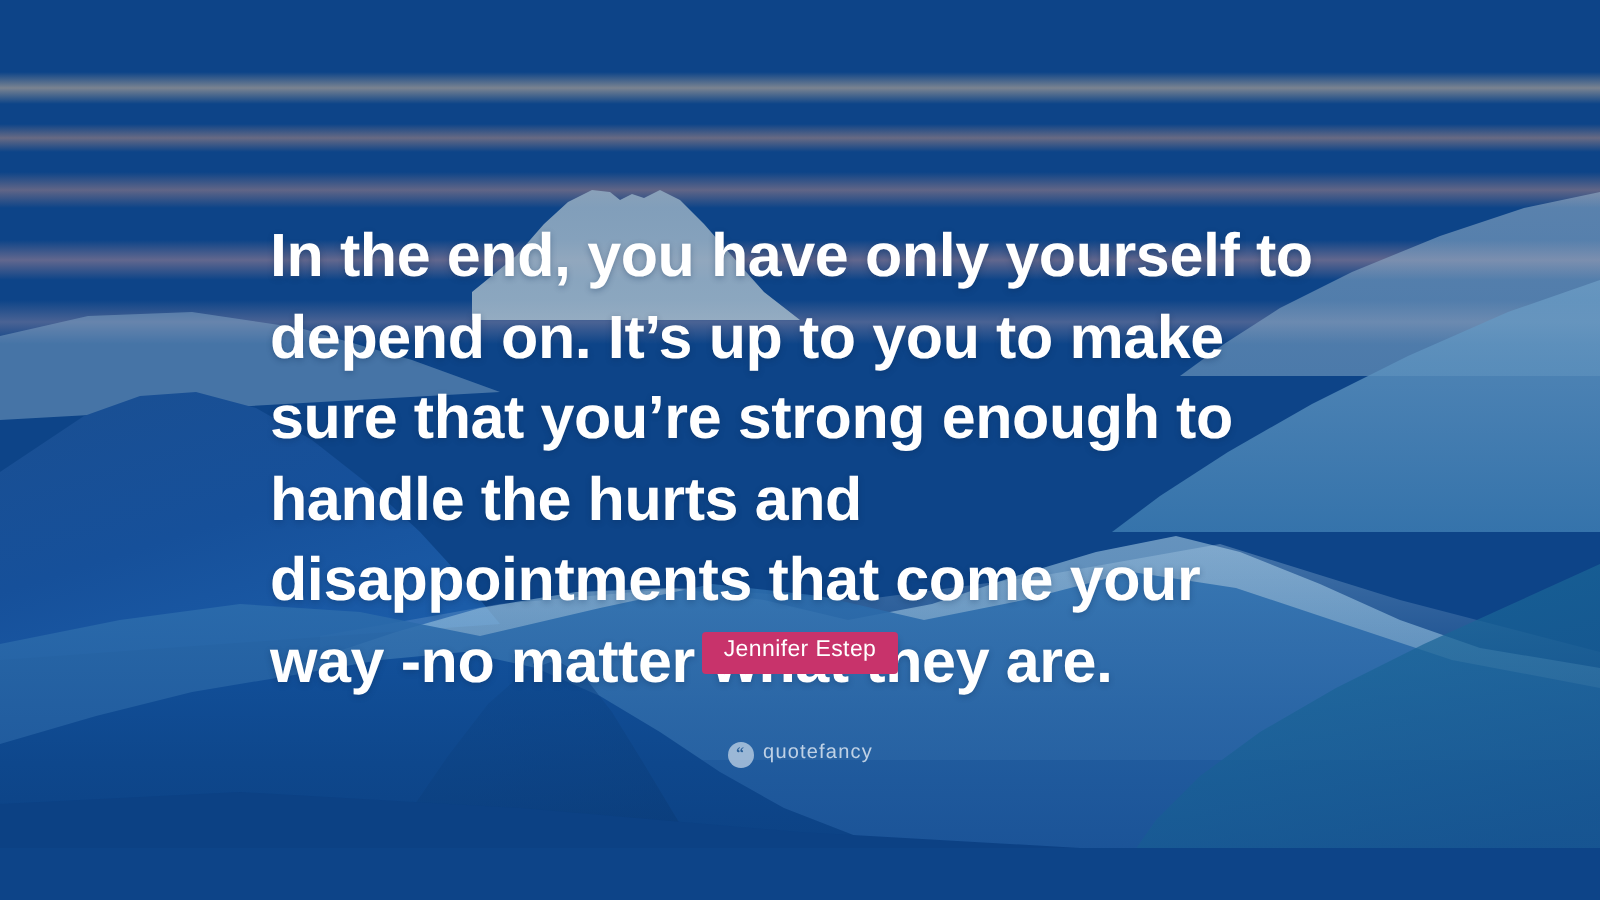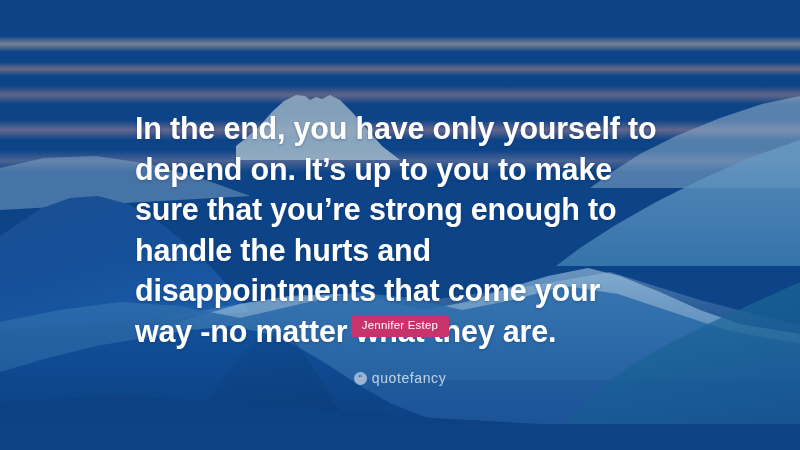--- a/index.html
+++ b/index.html
@@ -122,21 +122,21 @@
     justify-content: center;
     color: #2a5f96;
     font-size: 8px;
     font-weight: bold;
     line-height: 1;
     font-family: "Liberation Serif", serif;
   }
   .wm-text {
     color: #eaf1f8;
     font-family: "Liberation Sans", sans-serif;
-    font-size: 14px;
+    font-size: 10px;
     letter-spacing: 0.6px;
     line-height: 1;
   }
 </style>
 </head>
 <body>
 
 <div id="poster">
 
   <div class="sky"></div>

